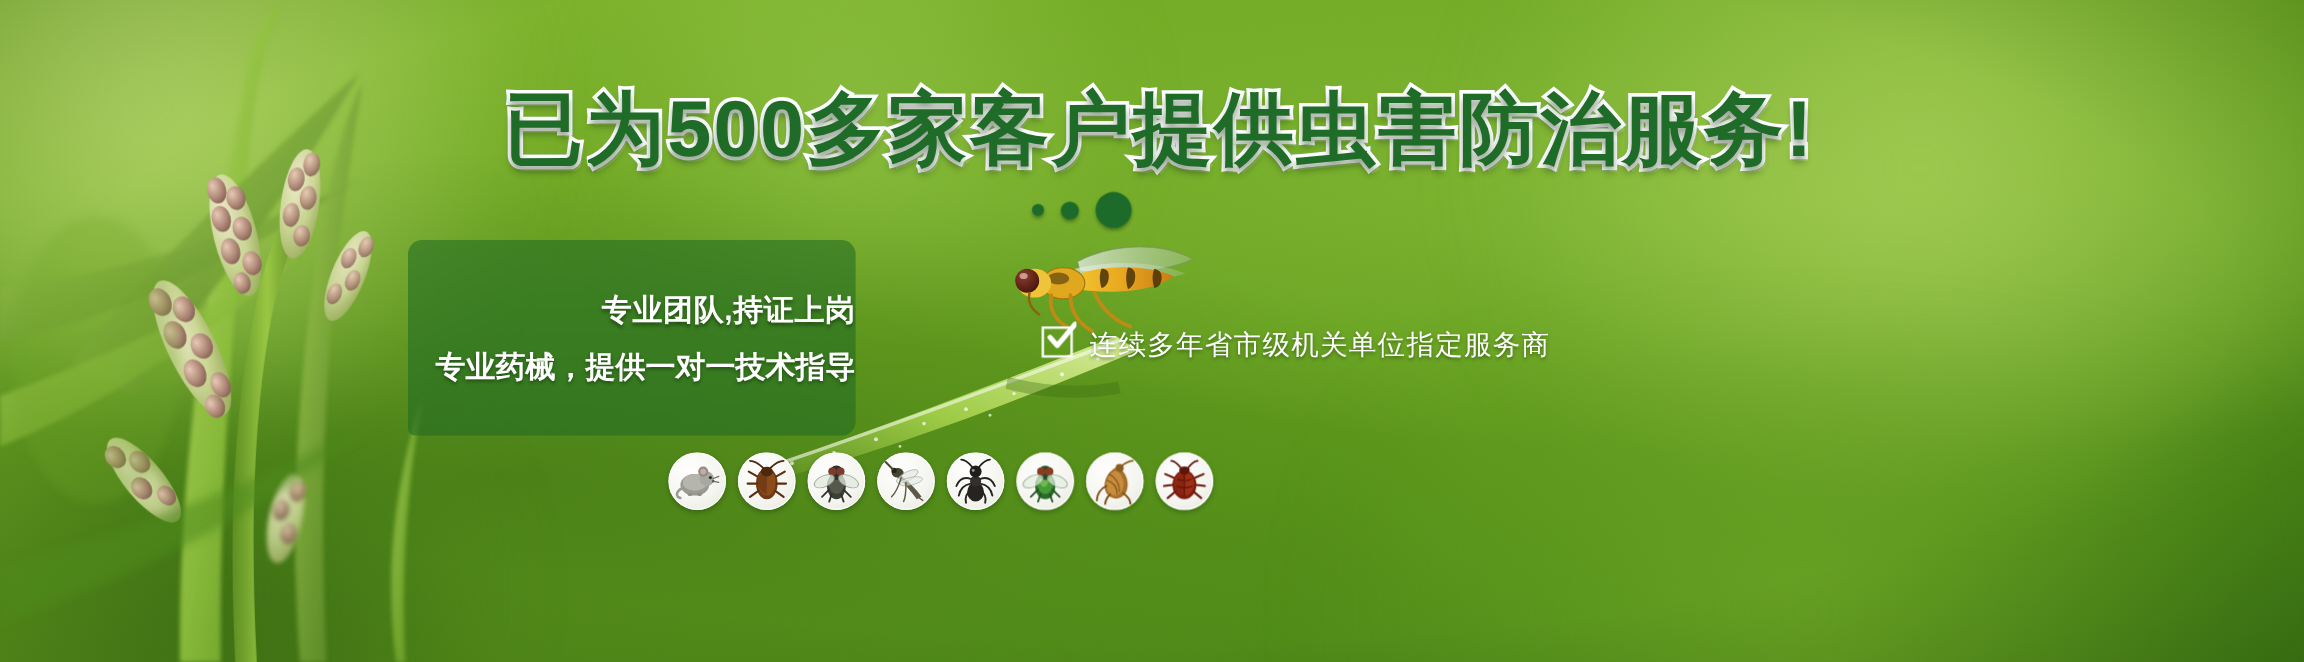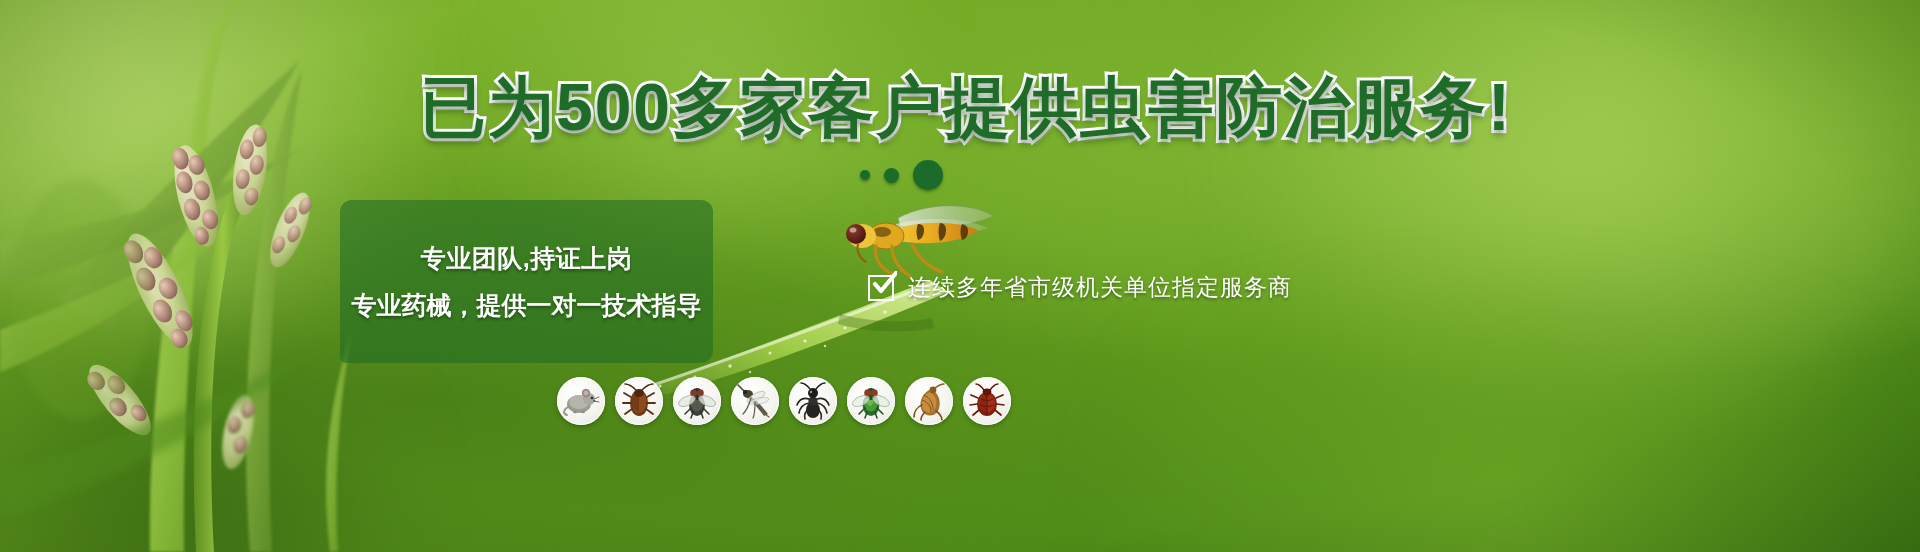--- a/index.html
+++ b/index.html
@@ -52,30 +52,30 @@
 
   
   .panel {
     position:absolute; left:340px; top:200px; width:373px; height:163px;
     background:rgba(30,105,35,.56);
     border-radius:12px 12px 12px 6px;
     backdrop-filter:blur(1px);
   }
   .panel-lines {
     position:absolute; left:340px; top:200px; width:373px; height:163px;
-    display:flex; flex-direction:column; justify-content:center; align-items:center;
+    display:flex; flex-direction:column; justify-content:center; align-items:flex-end;
     gap:14px; color:#fff; font-weight:bold; text-shadow:0 2px 3px rgba(10,35,5,.5);
   }
   .pl1 { font-size:25px; letter-spacing:.5px; }
   .pl2 { font-size:25px; letter-spacing:0; }
   .pl3 { font-size:25px; letter-spacing:0; }
 
   
   .checklist { position:absolute; left:868px; top:272px; display:flex; flex-direction:column; gap:22px; }
-  .check-row { display:flex; align-items:center; gap:14px; }
+  .check-row { display:flex; gap:14px; }
   .cbox { width:26px; height:26px; position:relative; flex:0 0 26px; }
   .cbox .sq { position:absolute; inset:0; border:2px solid #ffffff; }
   .cbox .tick {
     position:absolute; left:3px; top:-4px; width:26px; height:26px;
   }
   .check-label { color:#fff; font-size:23px; font-weight:500; letter-spacing:1px; text-shadow:0 2px 3px rgba(10,35,5,.45); white-space:nowrap; }
 
   
   .pests { position:absolute; left:557px; top:377px; display:flex; gap:10px; }
   .pest {

